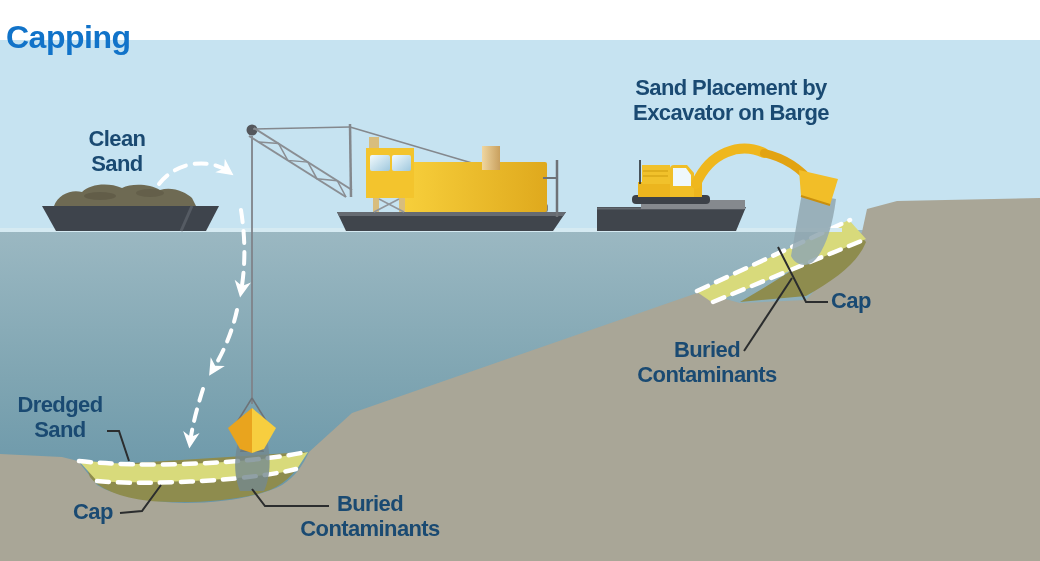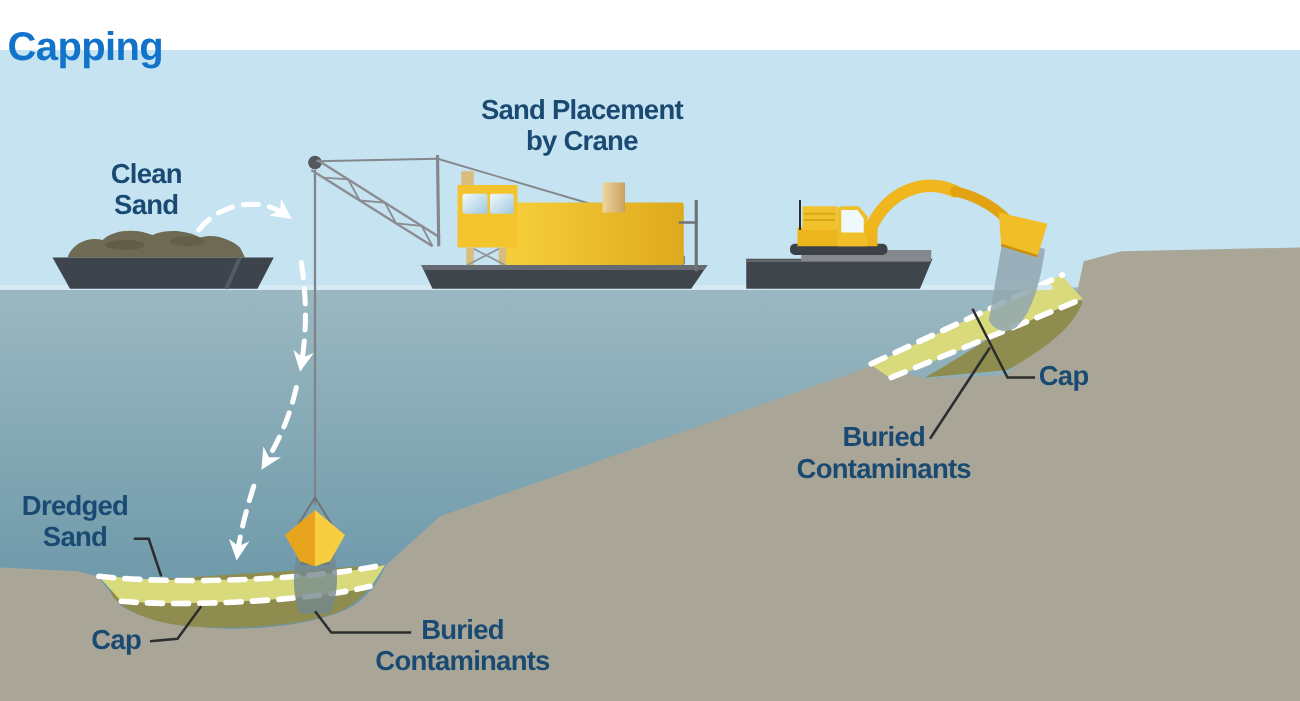--- a/index.html
+++ b/index.html
@@ -163,19 +163,19 @@
       <path d="M120,513 L142,511 L161,485"></path>
       <path d="M329,506 L265,506 L252,489"></path>
       <path d="M828,302 L806,302 L778,247"></path>
       <path d="M744,351 L792,278"></path>
     </g>
   </svg>
 
   <h1 class="page-title">Capping</h1>
 
   <div class="lbl" style="left:81px;top:127px;width:72px;">Clean Sand</div>
-  <div class="lbl" style="left:378px;top:76px;width:175px;">Sand Placement by Crane</div>
+  <div class="lbl" style="left:616px;top:76px;width:230px;">Sand Placement by Excavator on Barge</div>
   <div class="lbl" style="left:5px;top:393px;width:110px;">Dredged Sand</div>
   <div class="lbl left-align" style="left:73px;top:500px;">Cap</div>
   <div class="lbl" style="left:290px;top:492px;width:160px;">Buried Contaminants</div>
   <div class="lbl left-align" style="left:831px;top:289px;">Cap</div>
   <div class="lbl" style="left:627px;top:338px;width:160px;">Buried Contaminants</div>
 </div>
 
 </body></html>

